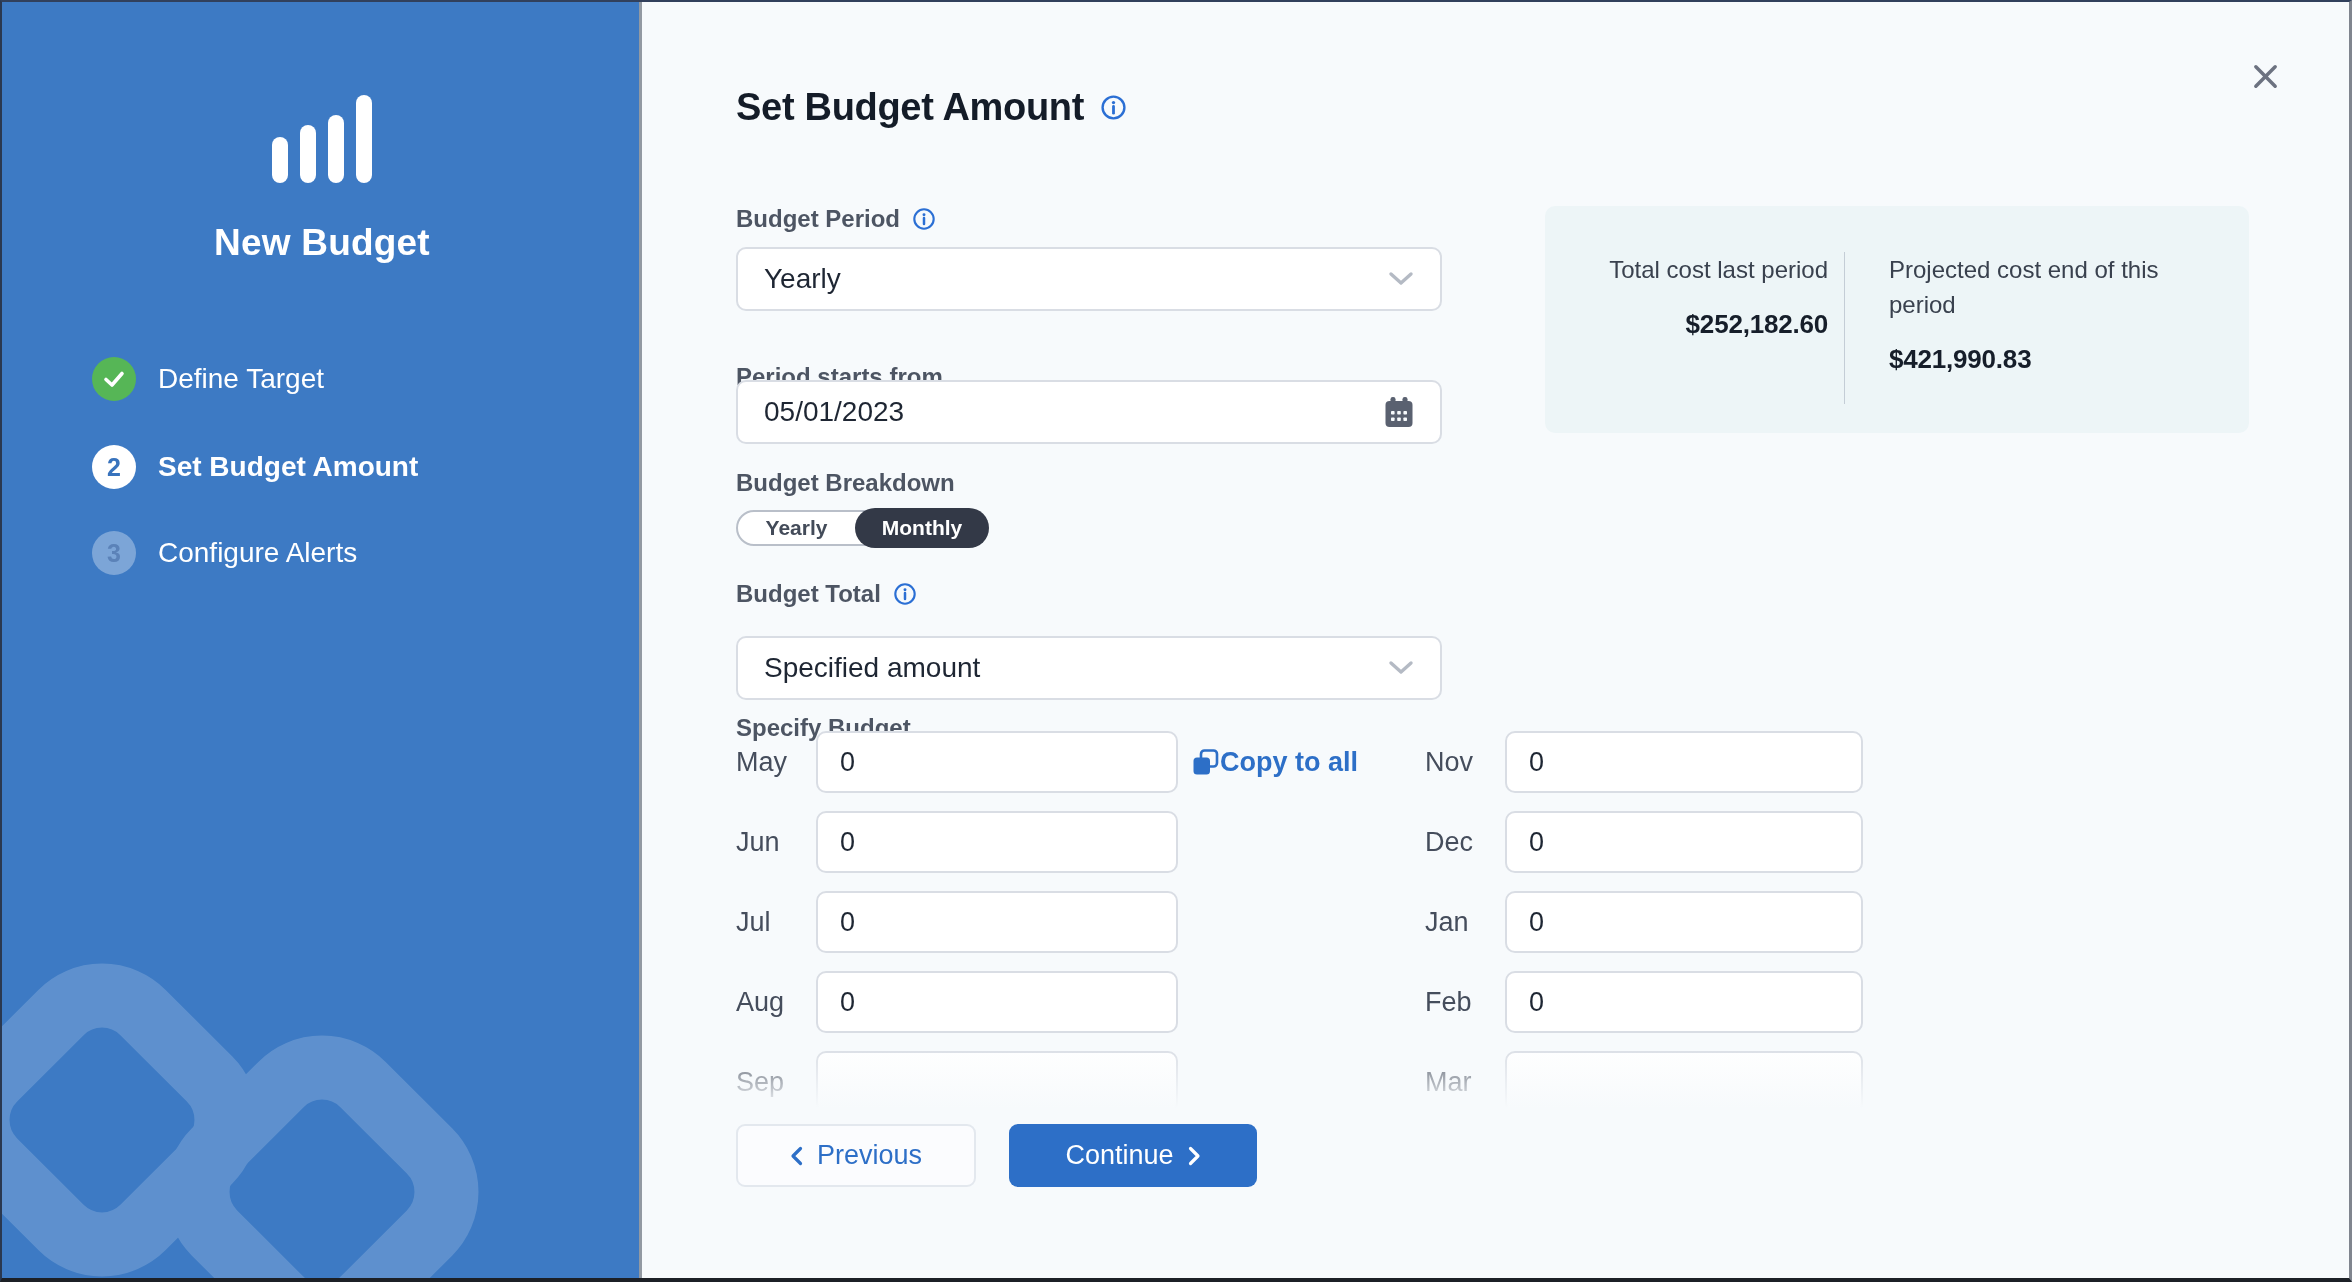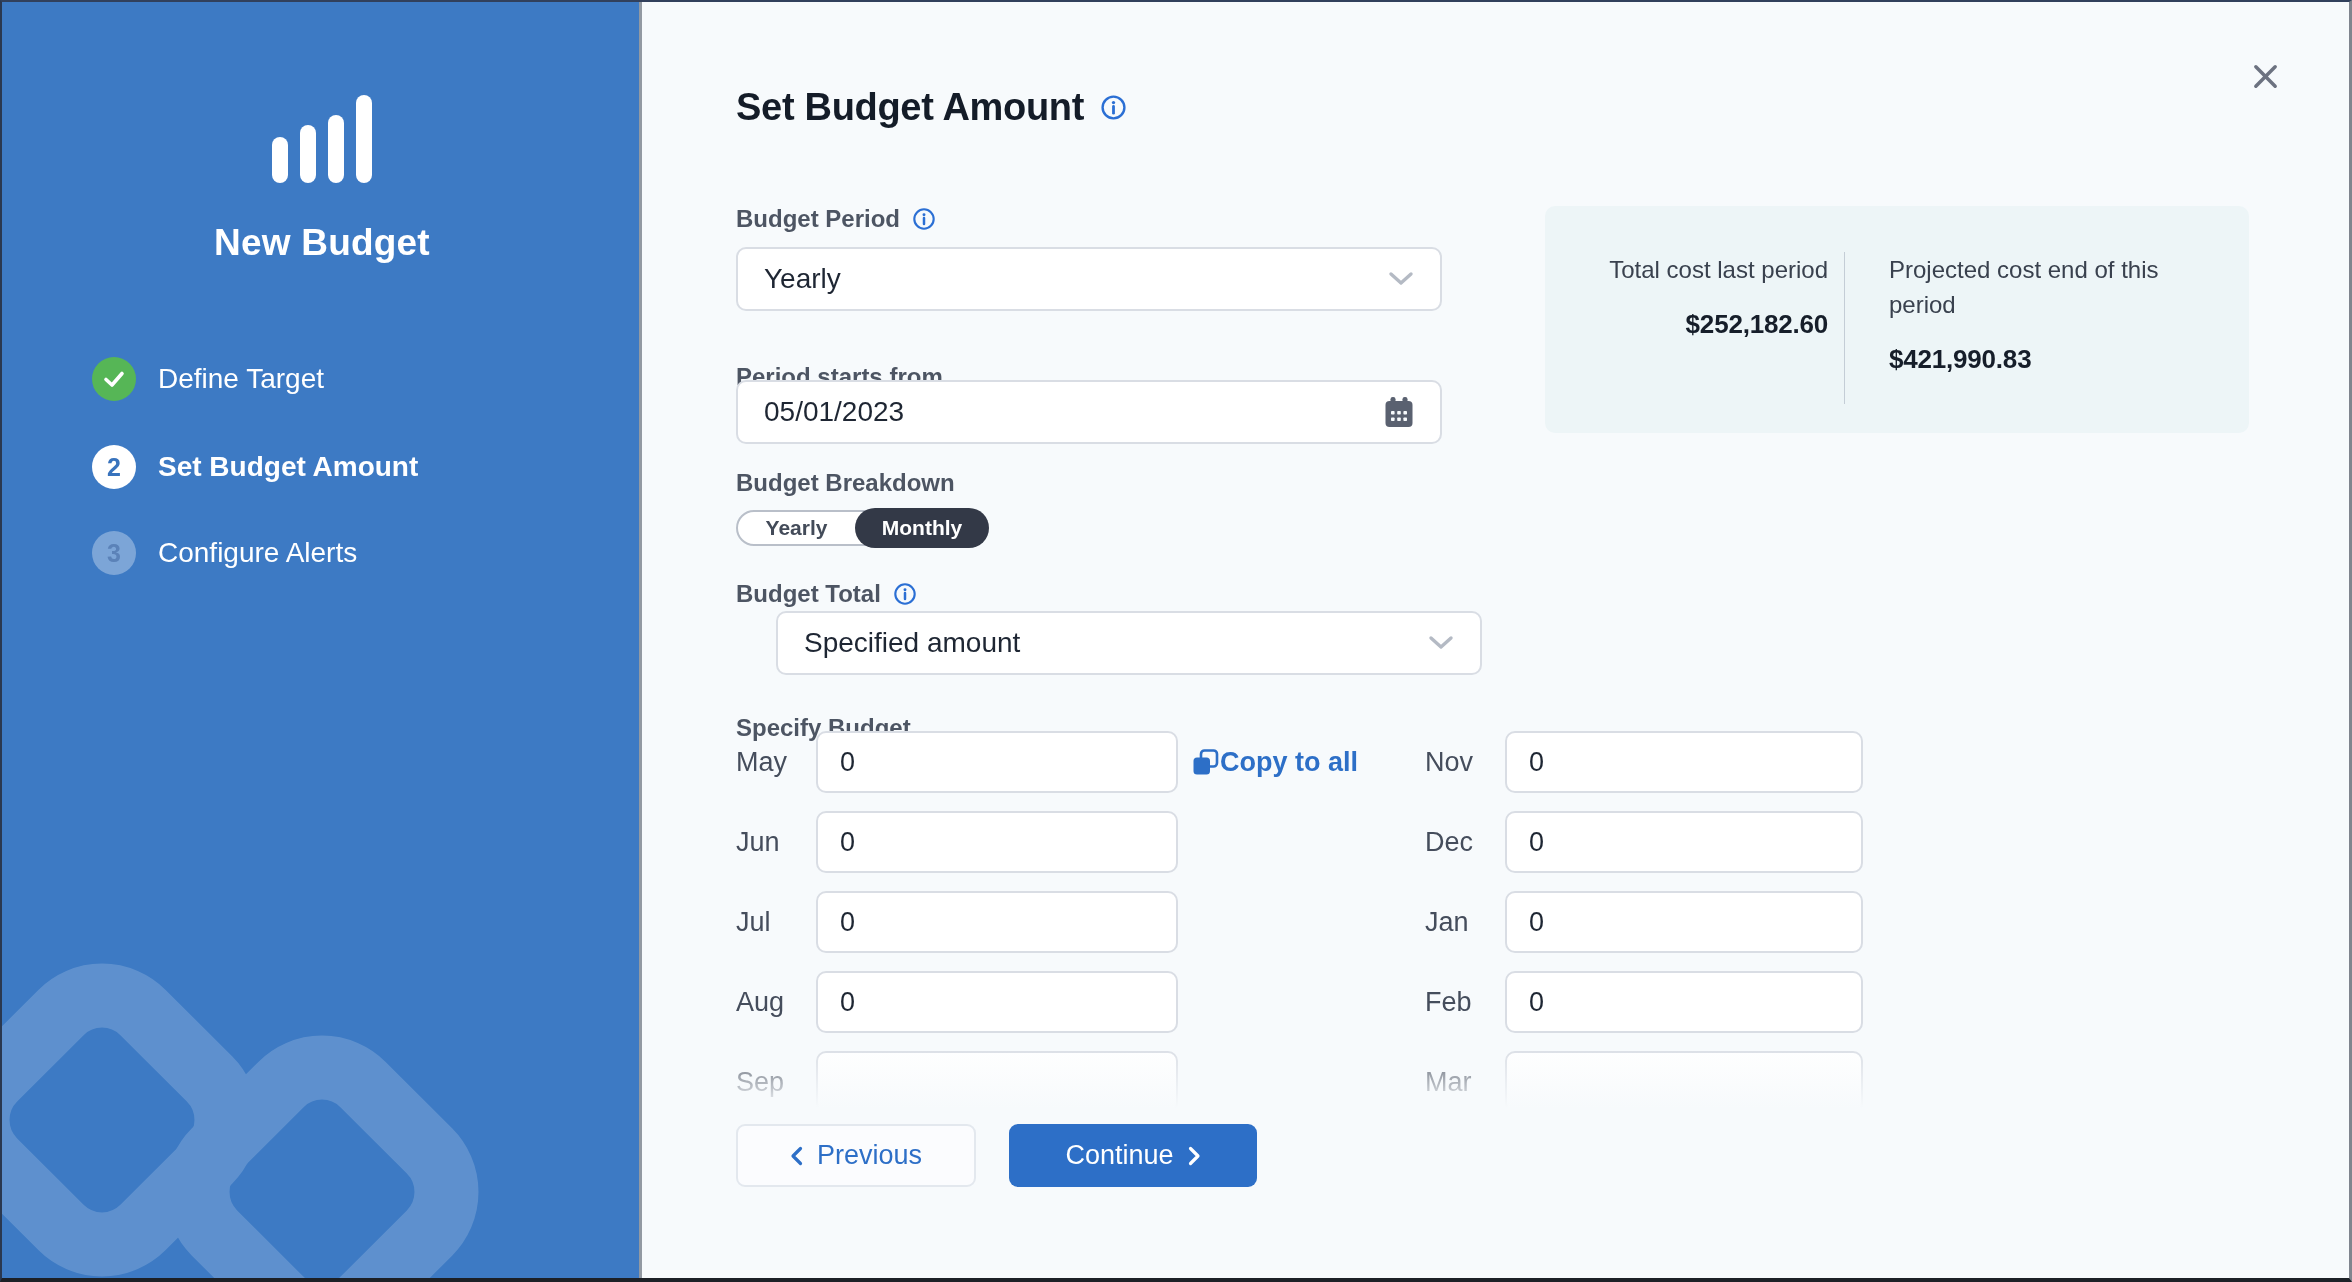--- a/index.html
+++ b/index.html
@@ -50,21 +50,21 @@
   .lbl-type{ left:94px; top:578px; }
   .lbl-specify{ left:94px; top:712px; }
 
   .selectbox, .datebox{
     position:absolute; left:94px; width:706px; height:64px; background:#ffffff;
     border:2px solid #d9dde4; border-radius:10px; display:flex; align-items:center;
     justify-content:space-between; padding:0 26px; font-size:28px; color:#1e2633; cursor:pointer;
   }
   .sel-period{ top:245px; }
   .datebox{ top:378px; }
-  .sel-type{ top:609px;margin-left:40px; }
+  .sel-type{ top:634px; }
 
   .toggle{
     position:absolute; left:94px; top:508px; width:252px; height:36px;
     background:#ffffff; border:2px solid #b9bfc9; border-radius:20px; display:flex; align-items:center;
   }
   .toggle-opt{ font-size:21px; font-weight:700; }
   .toggle-yearly{ flex:1; text-align:center; color:#434b59; cursor:pointer; }
   .toggle-monthly{
     width:134px; height:40px; margin:-4px -3px -4px 0; background:#333947; border-radius:20px;
     color:#ffffff; display:flex; align-items:center; justify-content:center; cursor:pointer;

